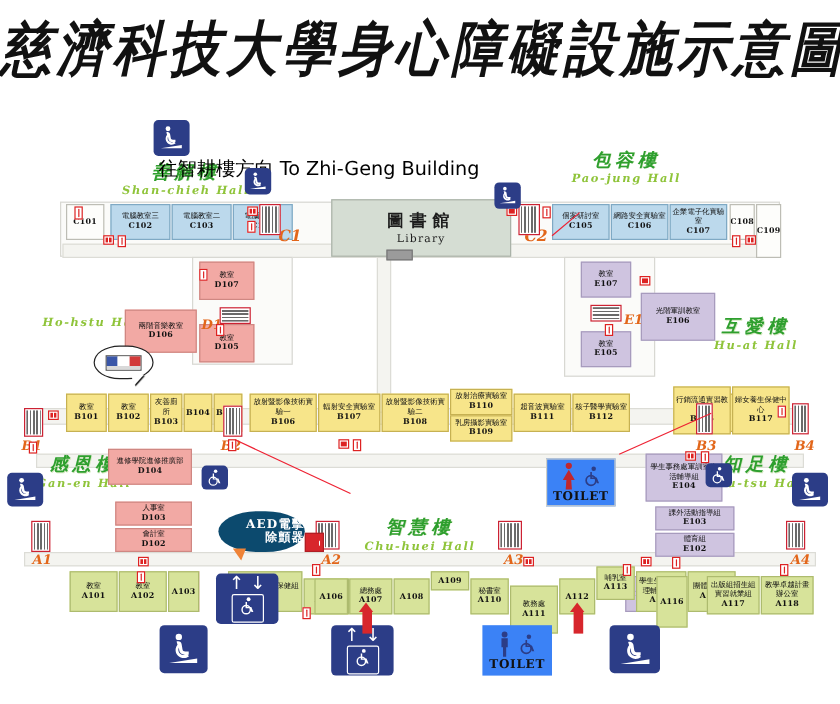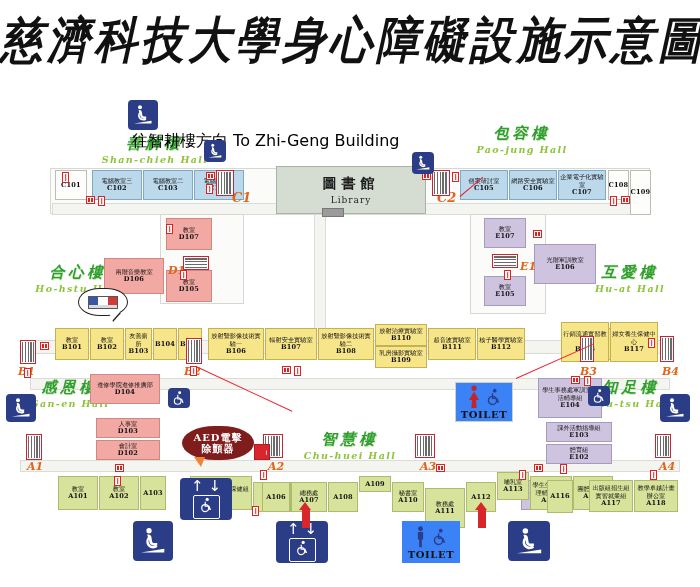--- a/index.html
+++ b/index.html
@@ -135,22 +135,22 @@
   .liftpanel {
     position: absolute; background: #2c3d87; border-radius: 4px;
     display: flex; flex-direction: column; align-items: center;
     justify-content: center; gap: 1px; padding: 3px;
   }
   .liftpanel .arrows { display: flex; gap: 5px; color: #fff; font-size: 15px; line-height: 1; }
   .liftpanel .box { border: 1.6px solid #fff; border-radius: 2px; padding: 1px 4px; }
 
   
   .bubble {
-    position: absolute; background: #7f1d1d; border-radius: 50%/55%;
-    display: flex; flex-direction: column; align-items: center; justify-content: center;
+    position: absolute; background: #0c4a6e; border-radius: 50%/55%;
+    display: flex; flex-direction: column; align-items: flex-end; justify-content: center;
     font-family: "DejaVu Serif", "Liberation Serif", serif;
     color: #fff; font-weight: bold; font-size: 10px; line-height: 1.15;
     letter-spacing: 1px; text-align: center;
   }
   .bubble::after {
     content: ""; position: absolute; left: 16%; bottom: -7px;
     border-left: 7px solid transparent; border-right: 4px solid transparent;
     border-top: 10px solid #ef8337;
   }
 
@@ -217,21 +217,20 @@
 
     <div class="bldg" style="left:85px; top:56px; width:140px;">
       <div class="cn">善解樓</div>
       <div class="en">Shan-chieh Hall</div>
     </div>
     <div class="bldg" style="left:452px; top:46px; width:140px;">
       <div class="cn">包容樓</div>
       <div class="en">Pao-jung Hall</div>
     </div>
     <div class="bldg" style="left:8px; top:185px; width:140px;">
-      <div class="cn">合心樓</div>
       <div class="en">Ho-hstu Hall</div>
     </div>
     <div class="bldg" style="left:565px; top:185px; width:130px;">
       <div class="cn">互愛樓</div>
       <div class="en">Hu-at Hall</div>
     </div>
     <div class="bldg" style="left:5px; top:300px; width:130px;">
       <div class="cn">感恩樓</div>
       <div class="en">Gan-en Hall</div>
     </div>
@@ -444,21 +443,21 @@
       <span class="rn">A113</span>
     </div>
     <div class="room r-green" style="left:530px; top:398px; width:42px; height:34px;">
       <span>學生生涯暨心理輔導中心</span>
       <span class="rn">A114</span>
     </div>
     <div class="room r-green" style="left:573px; top:398px; width:40px; height:34px;">
       <span>團體諮詢室</span>
       <span class="rn">A115</span>
     </div>
-    <div class="room r-green" style="left:547px; top:402px; width:26px; height:33px;">
+    <div class="room r-green" style="left:547px; top:402px; width:26px; height:43px;">
       <span class="rn">A116</span>
     </div>
     <div class="room r-green" style="left:589px; top:402px; width:44px; height:32px;">
       <span>出版組招生組實習就業組</span>
       <span class="rn">A117</span>
     </div>
     <div class="room r-green" style="left:634px; top:402px; width:44px; height:32px;">
       <span>教學卓越計畫辦公室</span>
       <span class="rn">A118</span>
     </div>

